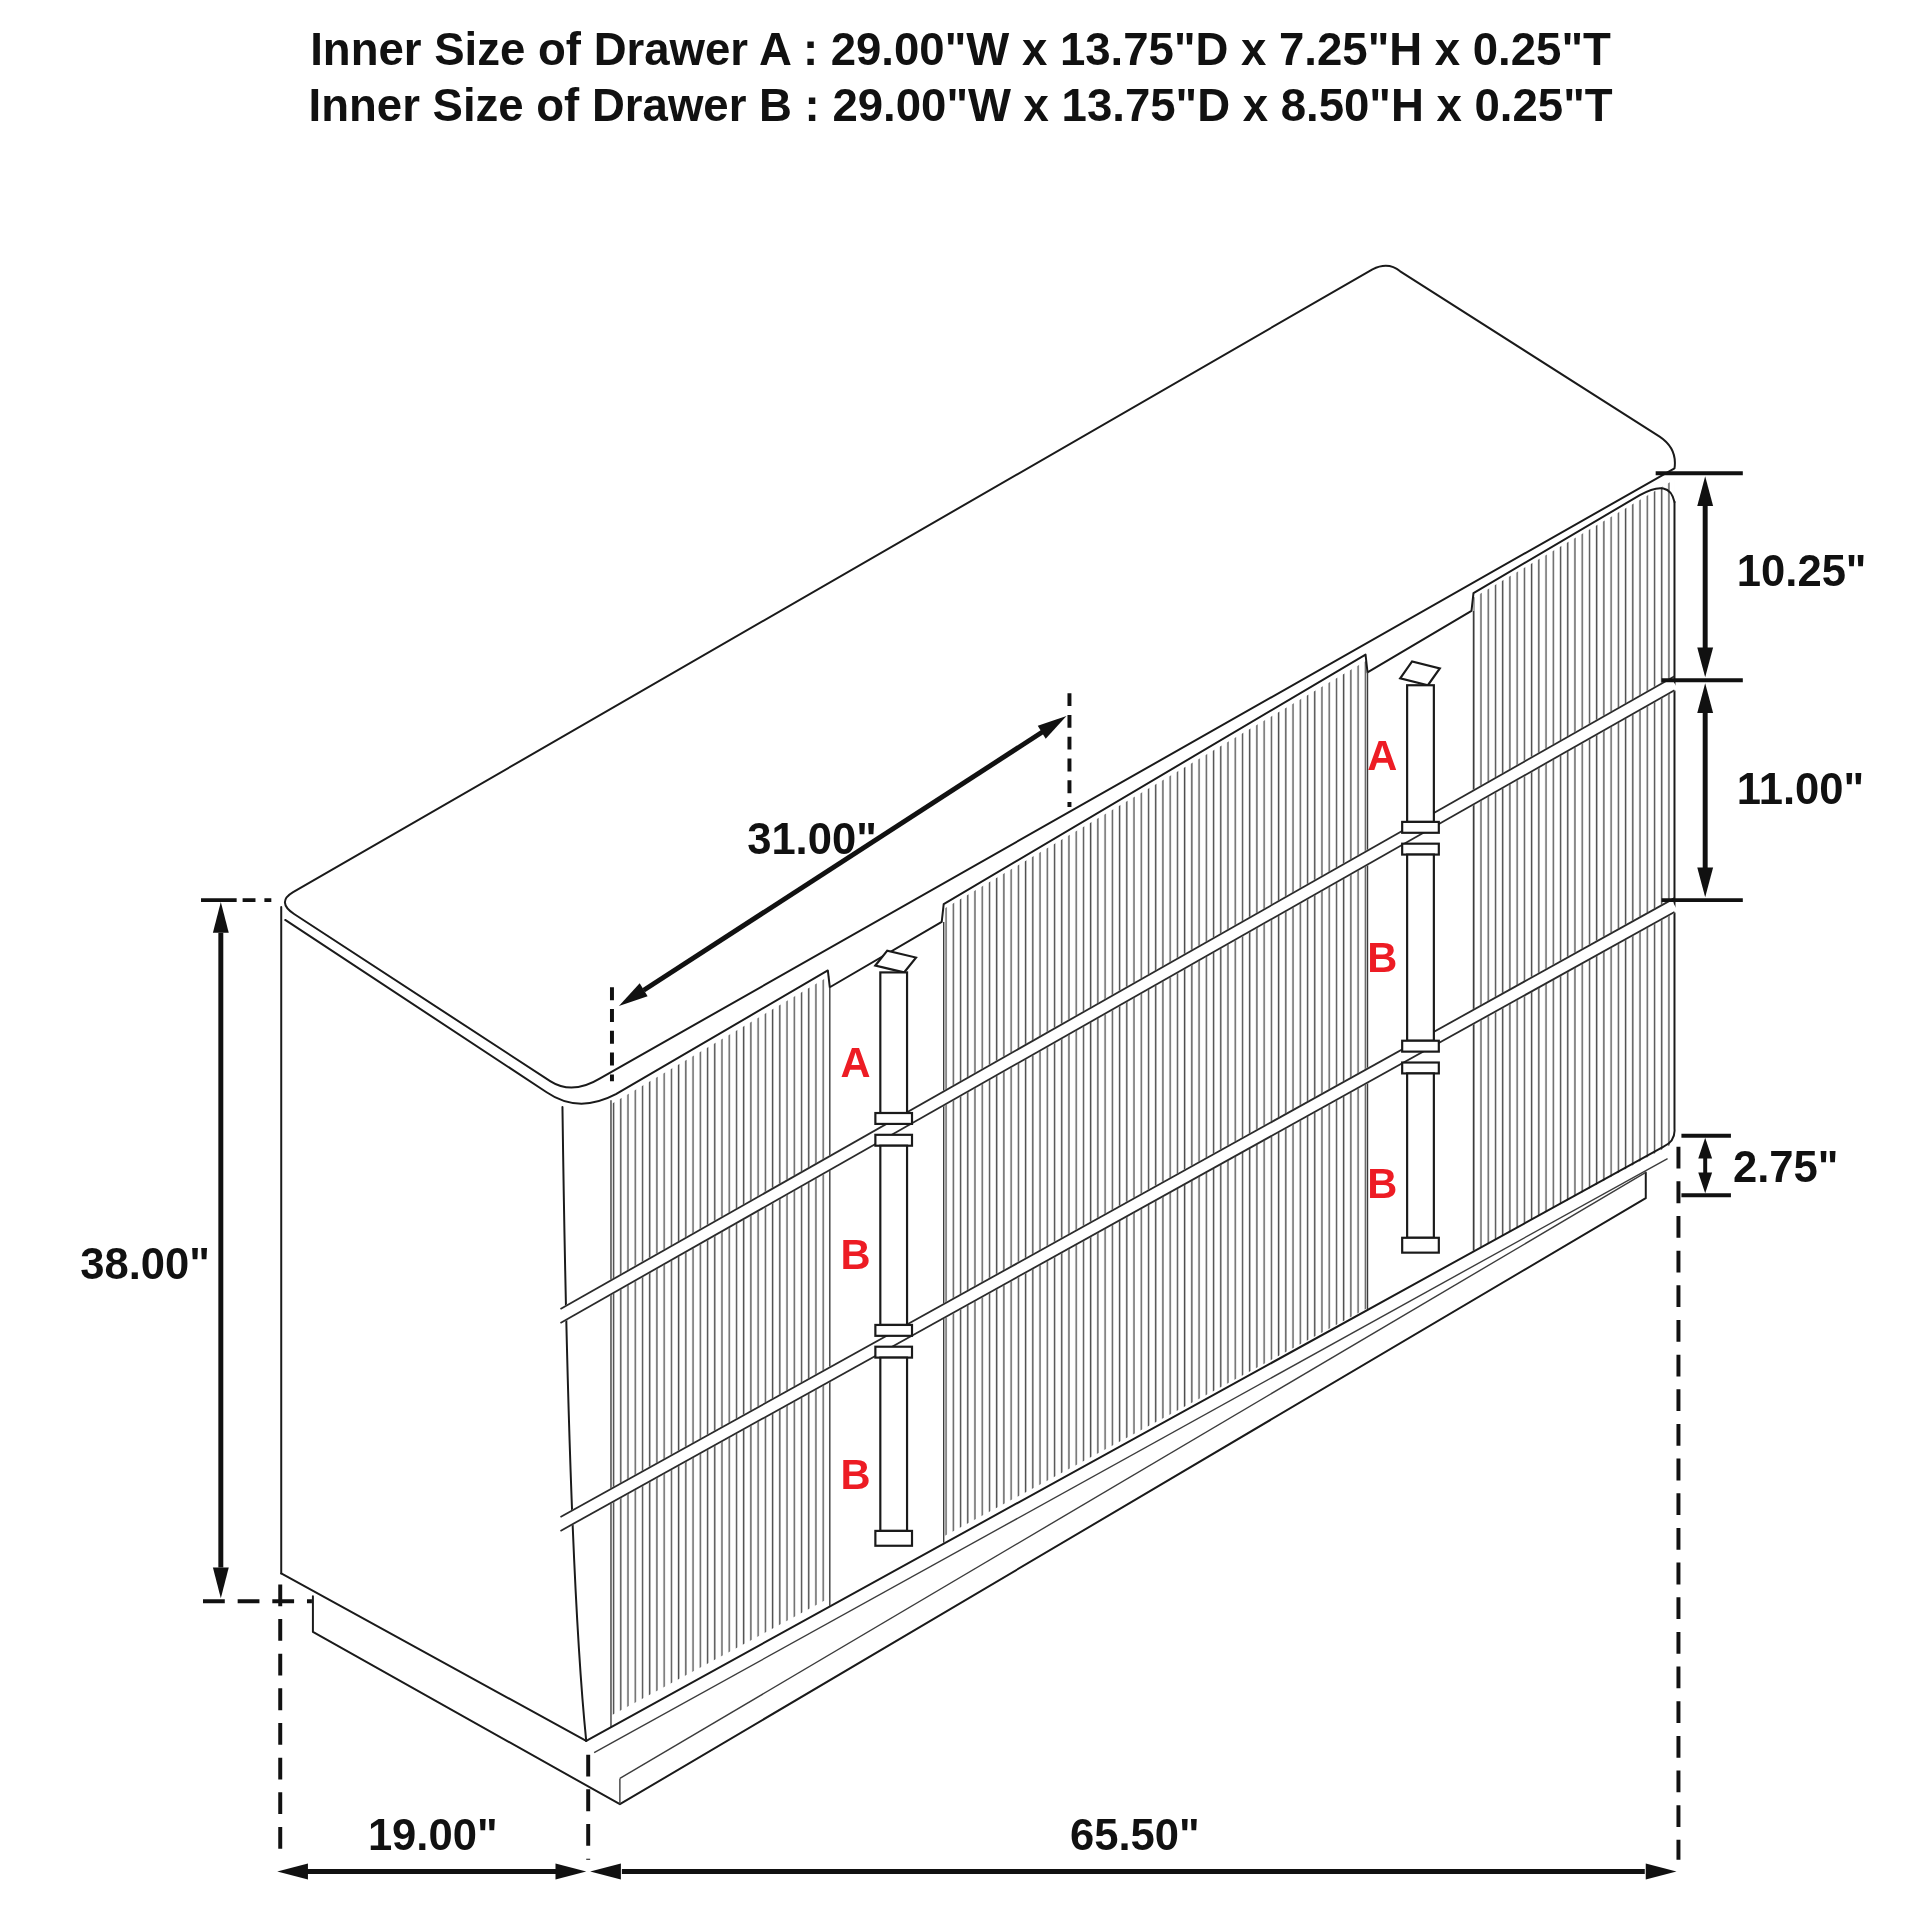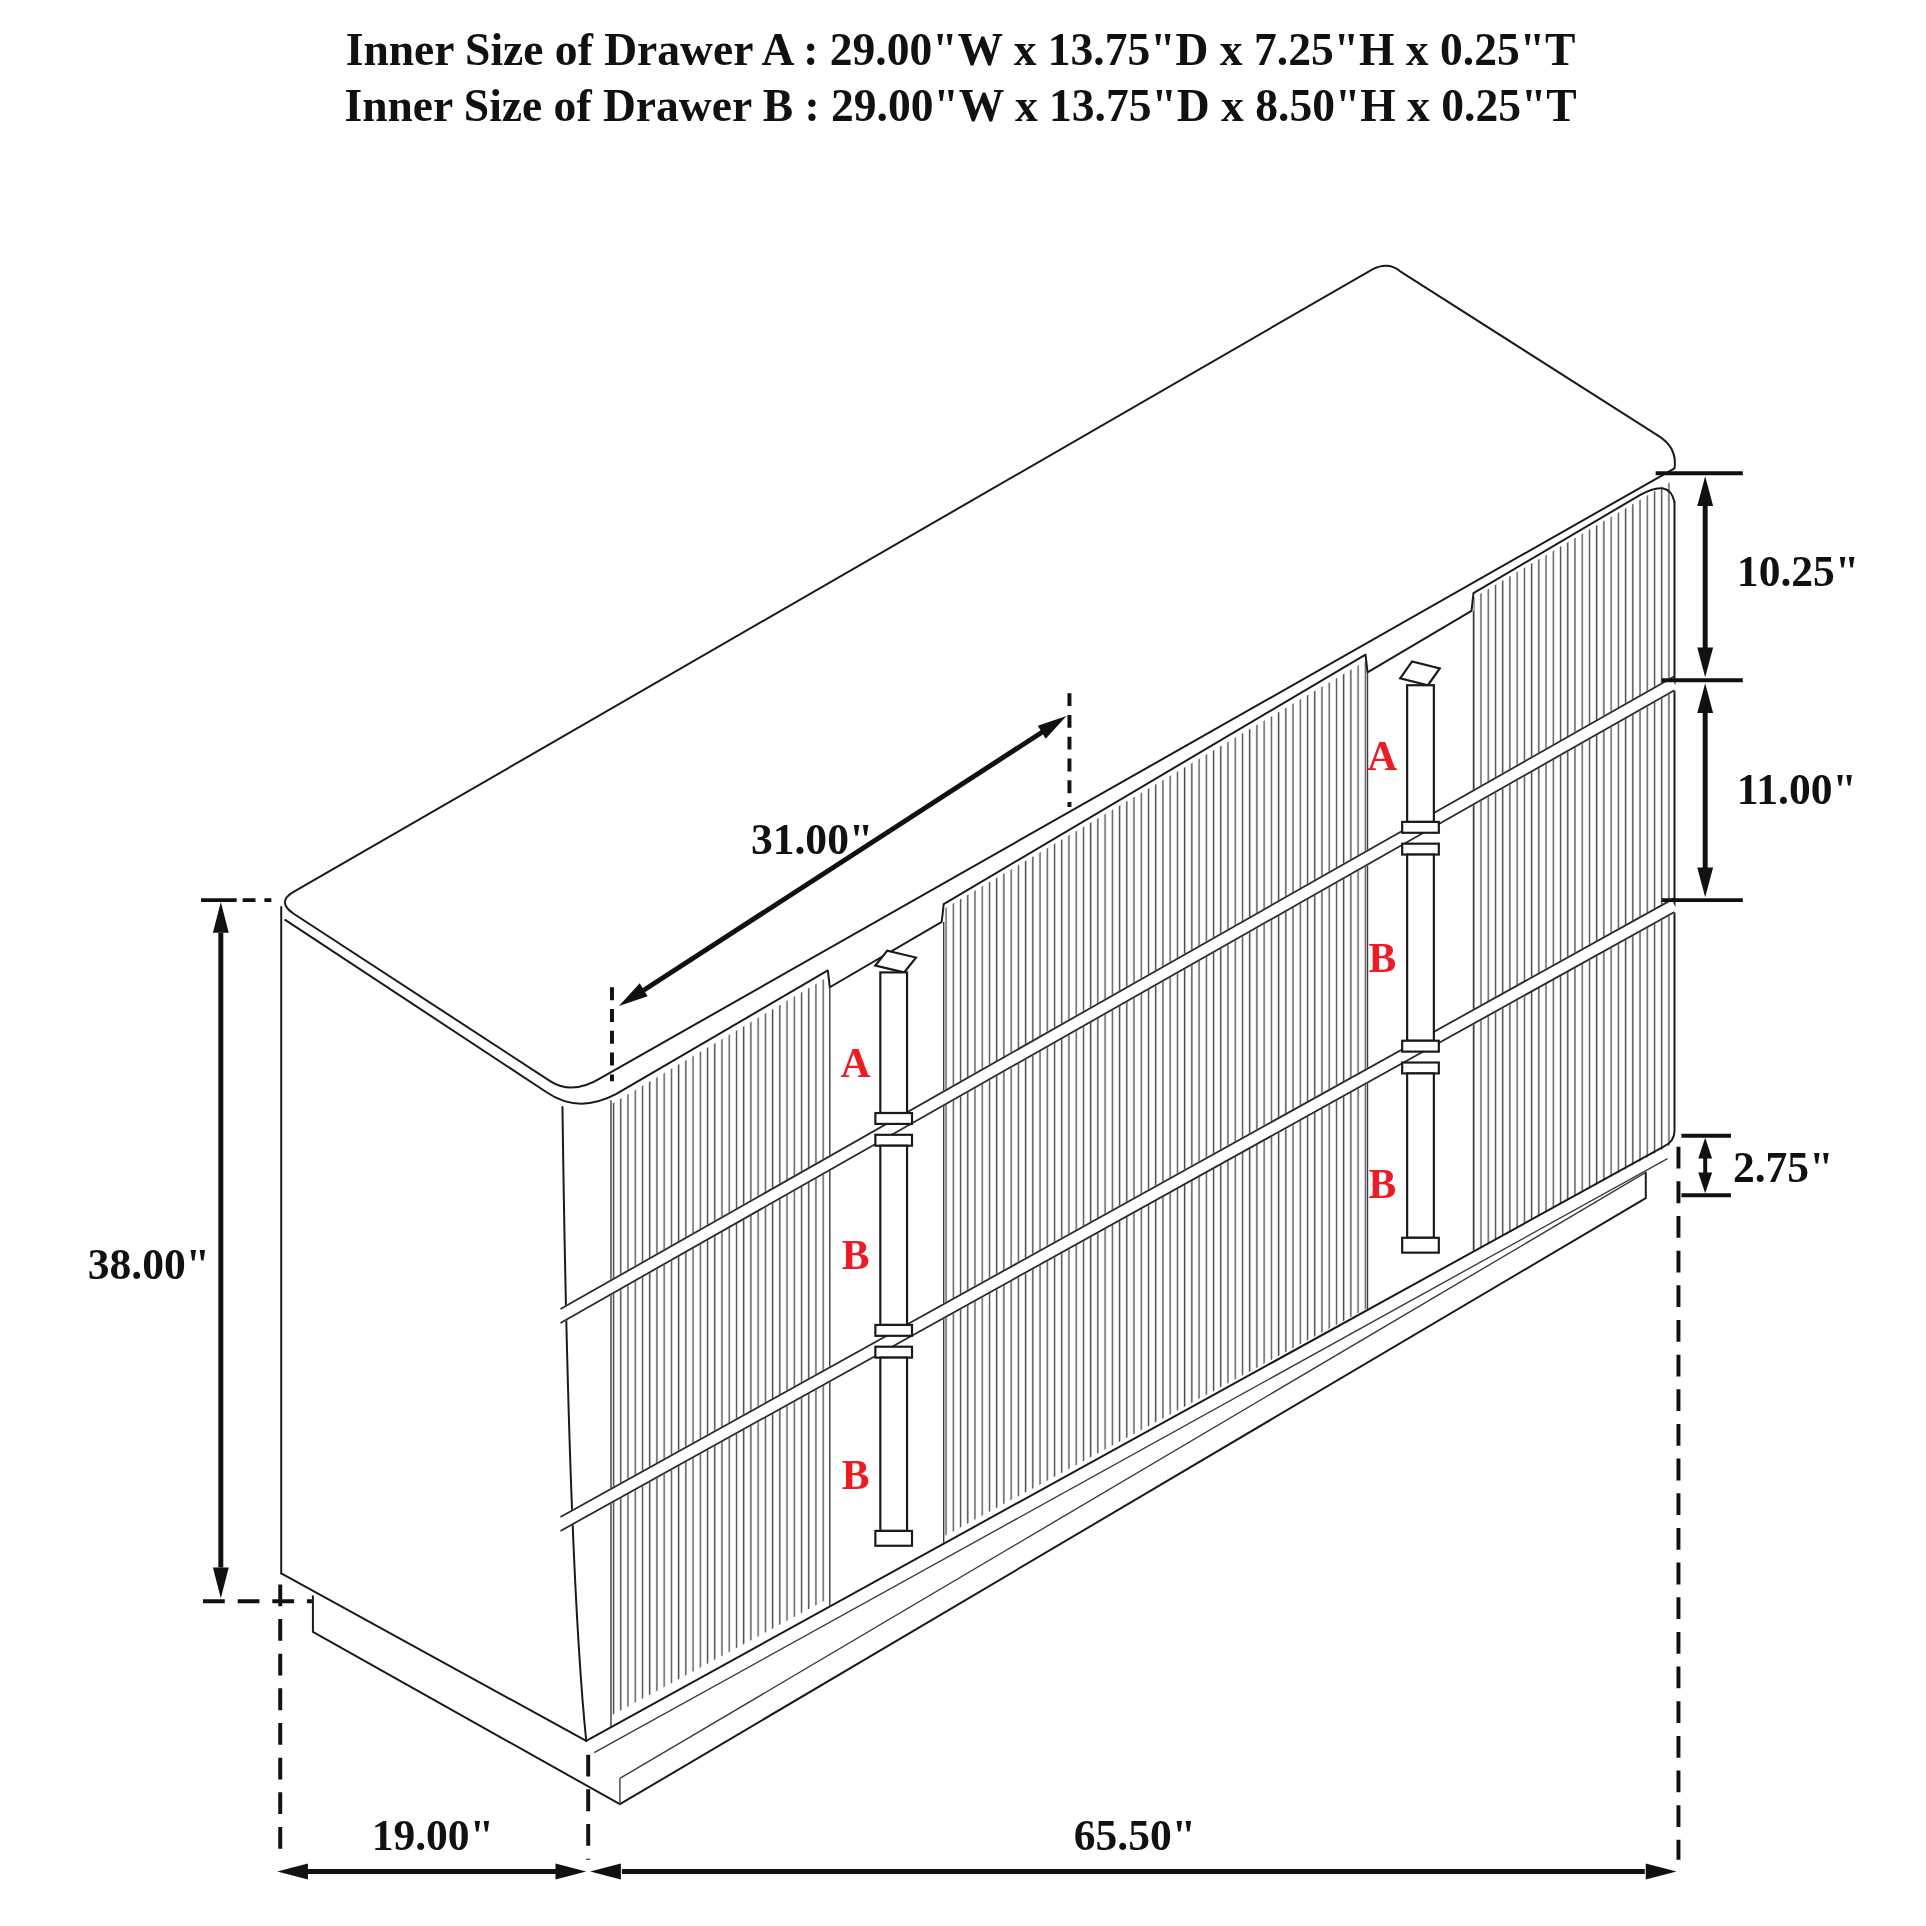--- a/index.html
+++ b/index.html
@@ -1,17 +1,17 @@
 <!DOCTYPE html>
 <html><head>
 <meta charset="utf-8">
 <style>
   html,body{margin:0;padding:0;background:#ffffff;}
   body{font-family:"Liberation Sans", sans-serif;}
-  .stage{width:1927px;height:1927px;position:relative;background:#fff;font-family:Liberation Serif, serif;}
+  .stage{width:1927px;height:1927px;position:relative;background:#fff;}
   svg{display:block;}
   .outline{fill:none;stroke:#1a1a1a;stroke-width:2;stroke-linejoin:round;stroke-linecap:round;}
   .outline-thin{fill:none;stroke:#3c3c3c;stroke-width:1.4;}
   .facefill{fill:#ffffff;stroke:none;}
   .whiteline{fill:none;stroke:#ffffff;stroke-width:14;}
   .gapline{fill:none;stroke:#2a2a2a;stroke-width:1.8;}
   .dimline{fill:none;stroke:#111;stroke-width:5;}
   .dimline-thin{fill:none;stroke:#111;stroke-width:4;}
   .tick{fill:none;stroke:#111;stroke-width:4;}
   .dash{fill:none;stroke:#111;stroke-width:4;stroke-dasharray:22 13;}

